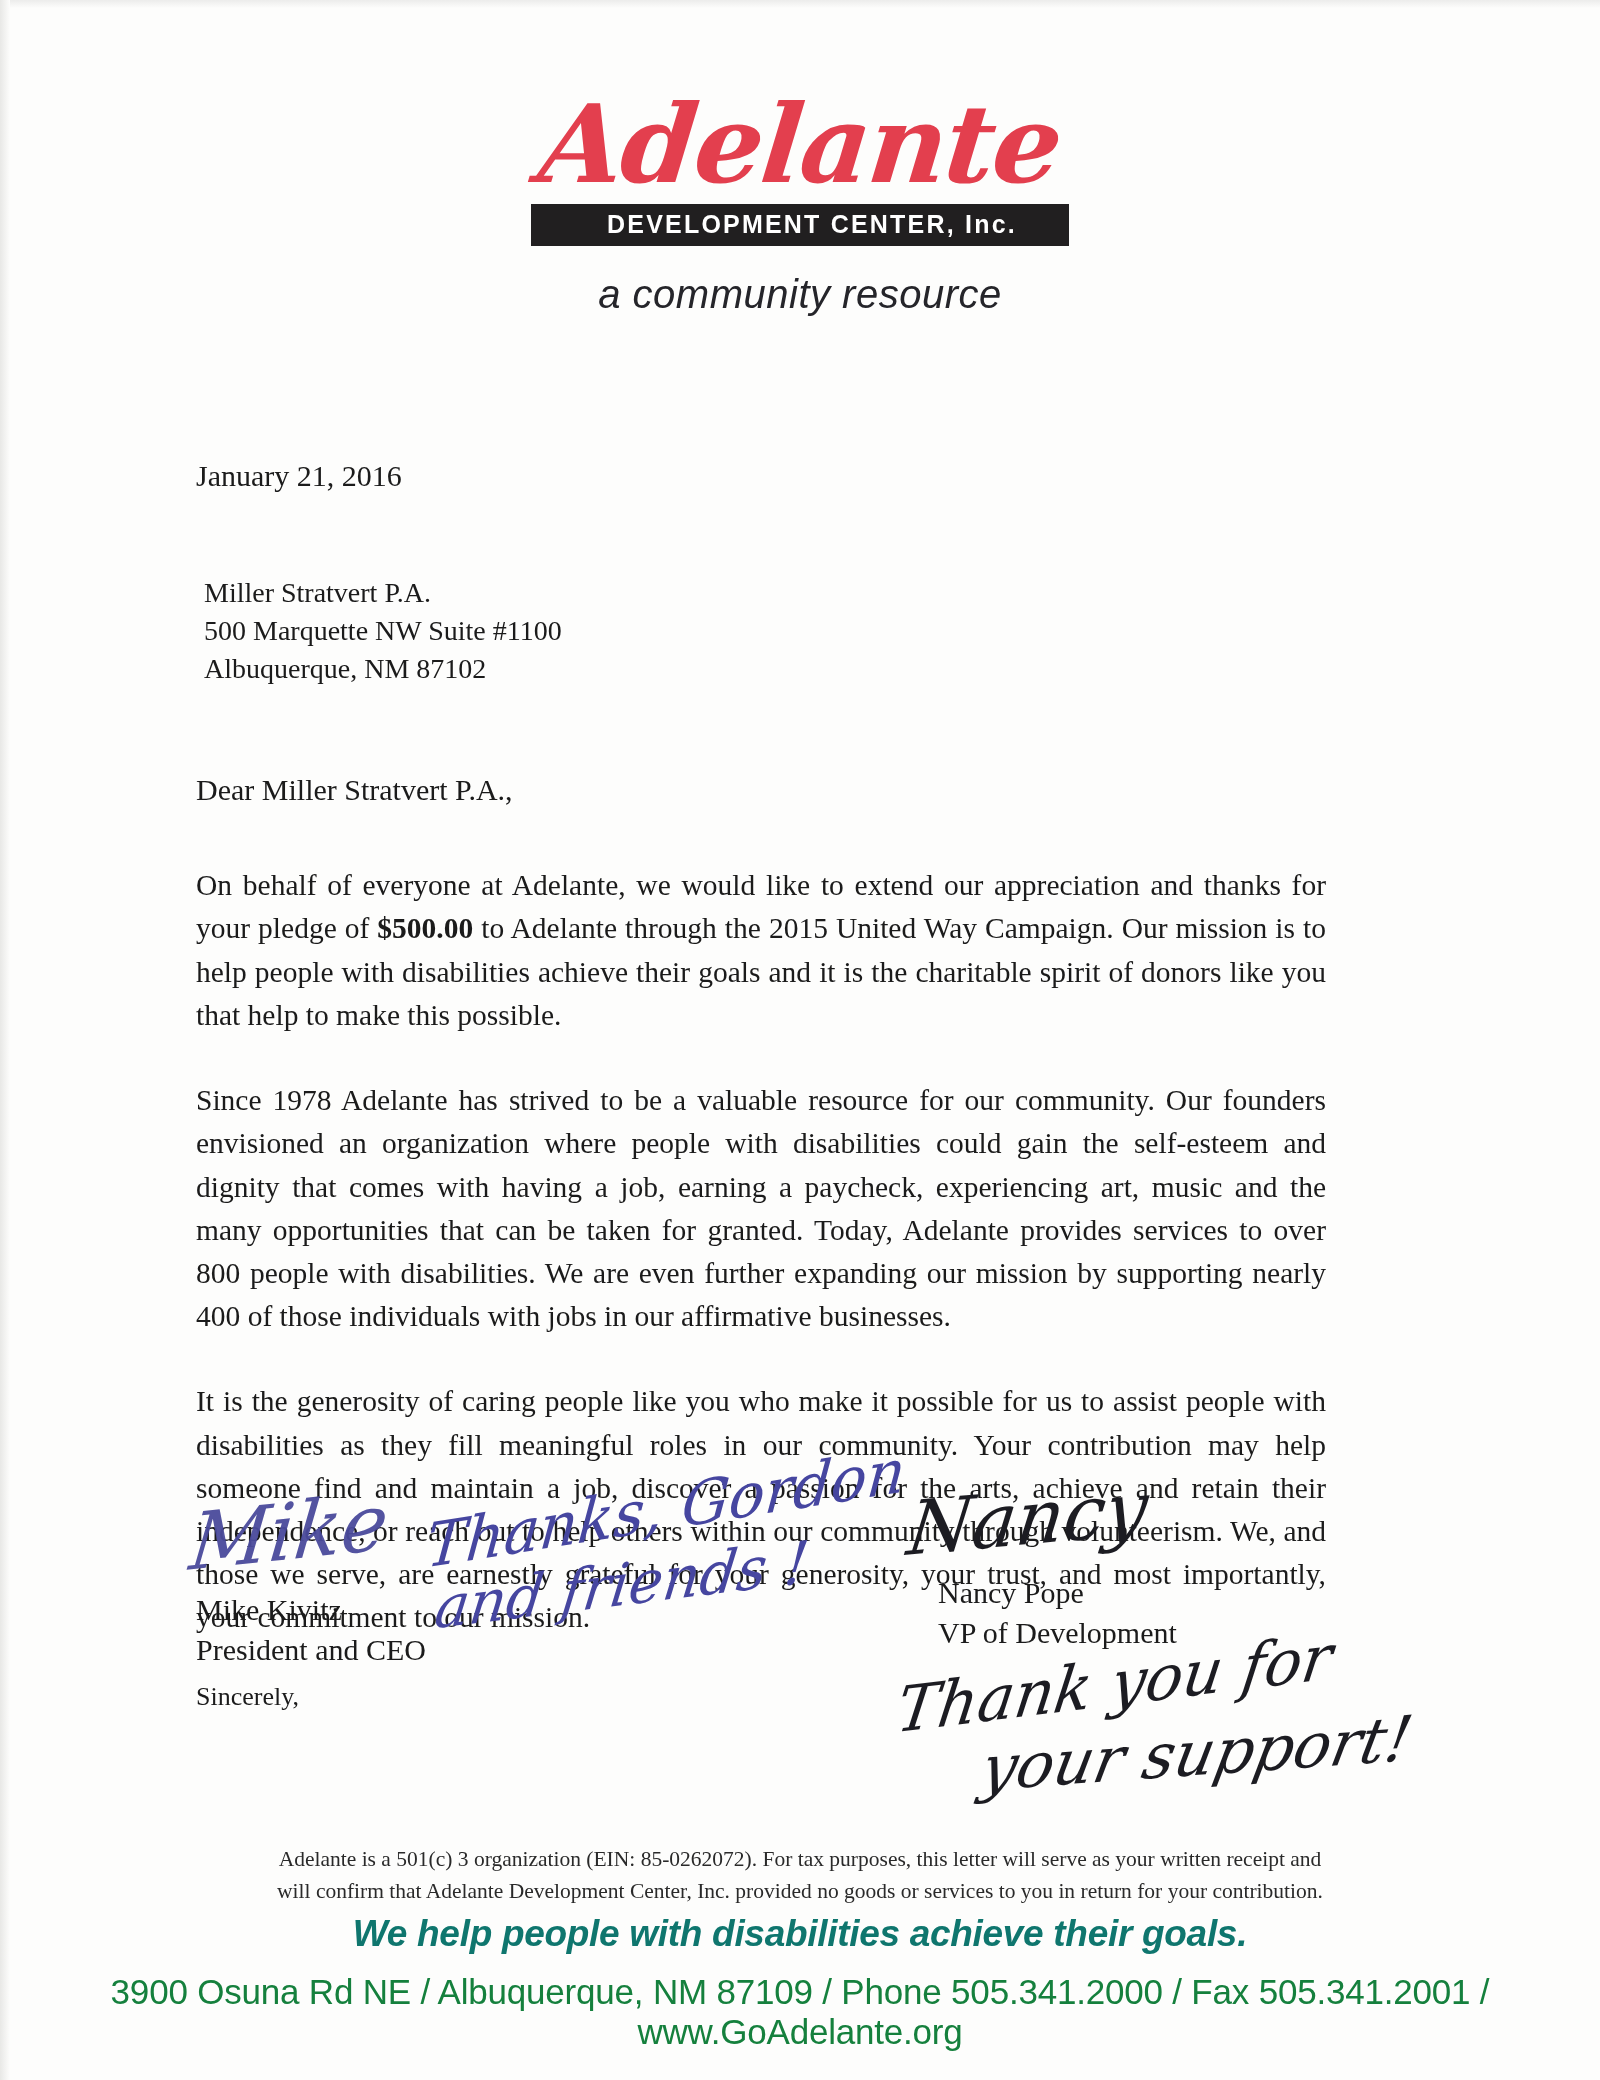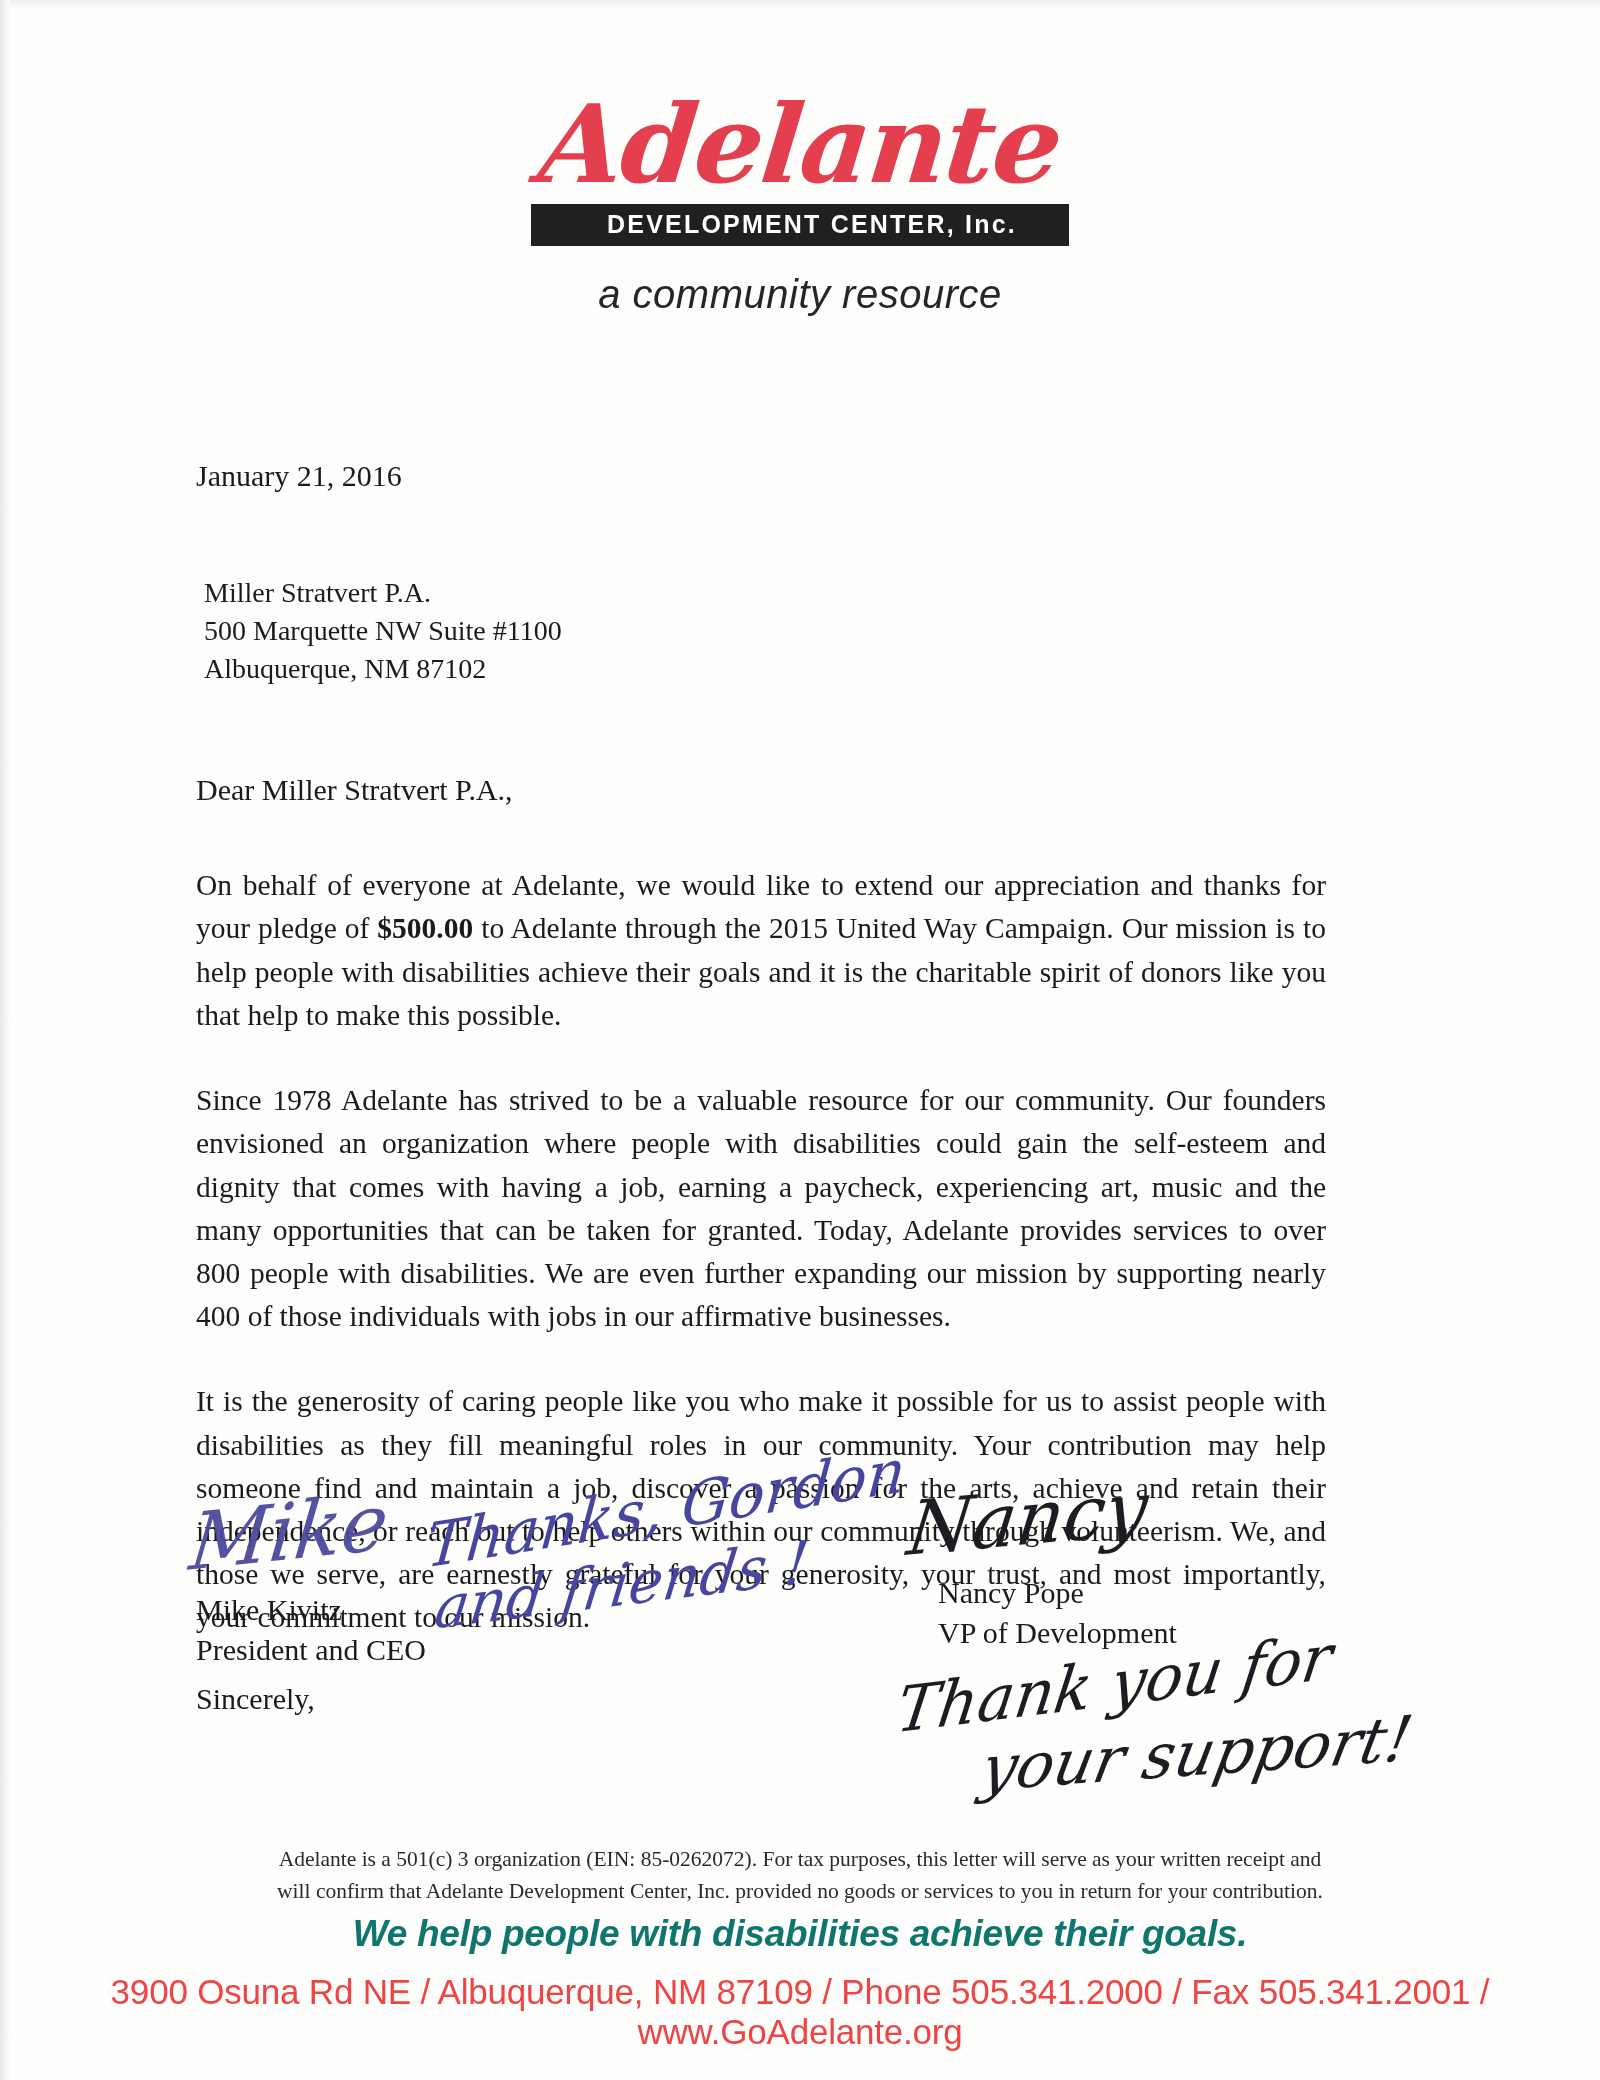--- a/index.html
+++ b/index.html
@@ -95,21 +95,21 @@
   }
   .para {
     font-size: 29.5px;
     line-height: 1.465;
     text-align: justify;
     text-justify: inter-word;
     margin: 0 0 42px 0;
   }
   .para b { font-weight: bold; }
   .closing {
-    font-size: 30px;
+    font-size: 26px;
     margin: 22px 0 0 0;
   }
 
   
   #signature-area {
     position: absolute;
     left: 196px;
     top: 1465px;
     width: 1180px;
     height: 420px;
@@ -192,21 +192,21 @@
   }
   #footer-address {
     position: absolute;
     left: 0; top: 1972px;
     width: 1600px;
     text-align: center;
     font-family: "Liberation Sans", sans-serif;
     font-weight: 300;
     font-size: 35px;
     letter-spacing: -0.2px;
-    color: #ef4444;
+    color: #15803d;
   }
 </style>
 </head>
 <body>
 
 <div id="page">
 
   <div id="scan-top-edge"></div>
   <div id="scan-left-edge"></div>
 

